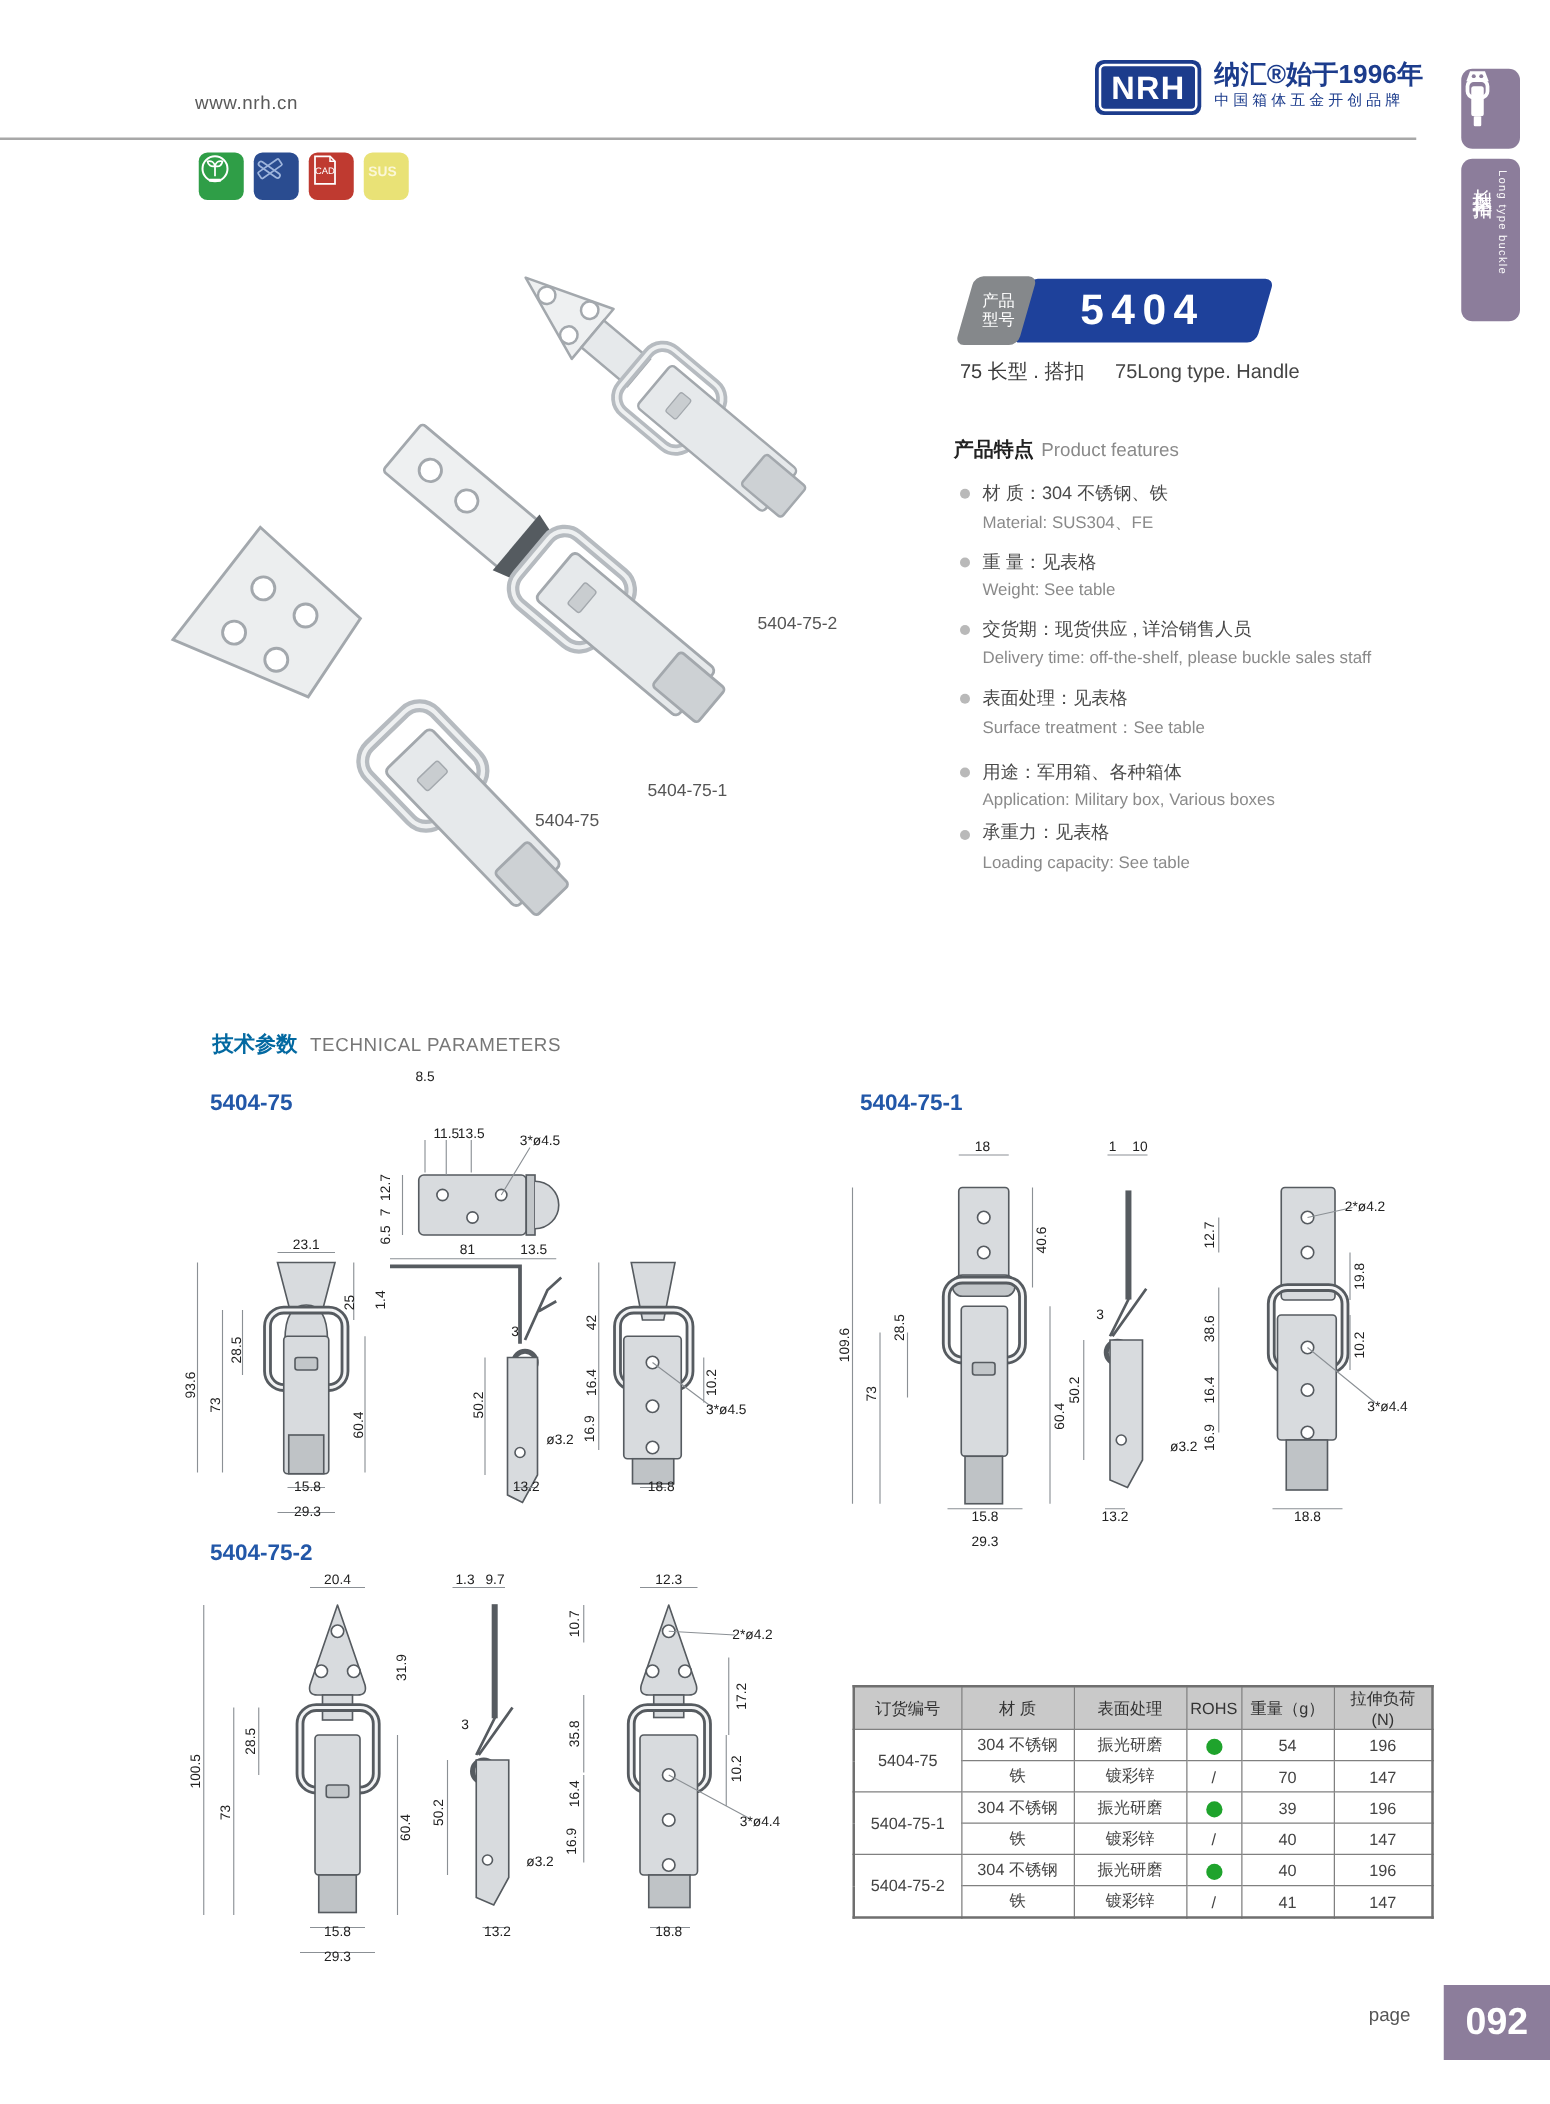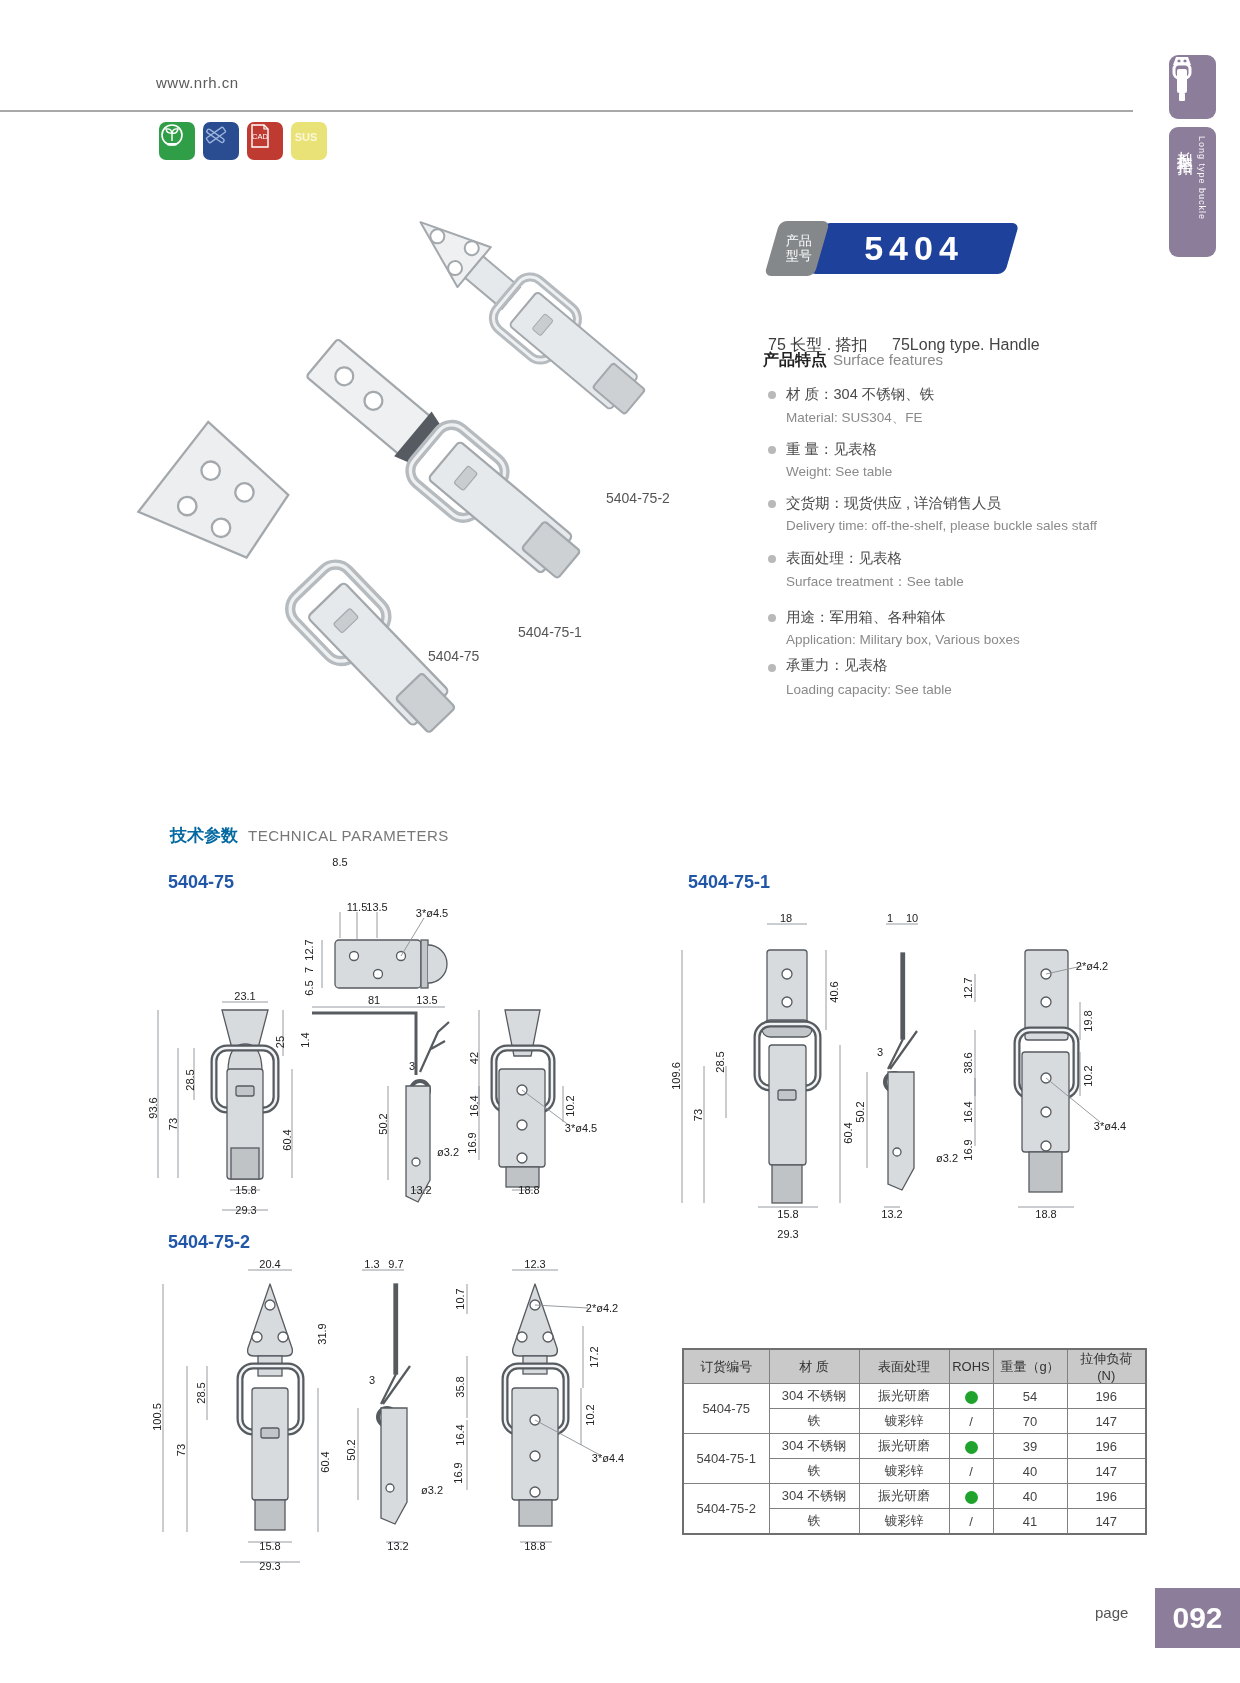--- a/index.html
+++ b/index.html
@@ -25,21 +25,21 @@
   .vtxt{position:absolute;writing-mode:vertical-rl;color:#fff;}
   #side-cn{left:1174px;top:138px;font-size:16px;letter-spacing:3px;}
   #side-en{left:1197px;top:136px;font-size:9px;letter-spacing:1px;opacity:.95;}
   
   .skew{transform:skewX(-16deg);border-radius:7px;position:absolute;}
   .unskew{transform:skewX(16deg);display:block;width:100%;text-align:center;color:#fff;}
   #badge-gray{left:772px;top:221px;width:50px;height:55px;background:#85888b;z-index:2;}
   #badge-gray .unskew{font-size:13px;line-height:15px;padding-top:12px;}
   #badge-blue{left:816px;top:223px;width:196px;height:51px;background:#1e419b;z-index:1;}
   #badge-blue .unskew{font-size:34px;font-weight:bold;letter-spacing:6px;line-height:51px;}
-  #subtitle{left:768px;top:287px;font-size:16px;color:#3c3c3c;margin-top:48px;}
+  #subtitle{left:768px;top:287px;font-size:16px;color:#3c3c3c;}
   #subtitle .en{margin-left:20px;color:#444;}
   
   #feat-title{left:763px;top:350px;font-size:16px;}
   #feat-title .cn{font-weight:bold;color:#222;}
   #feat-title .en{color:#8a8a8a;font-size:15px;margin-left:6px;}
   .feat-dot{position:absolute;left:768px;width:8px;height:8px;border-radius:50%;background:#b9b9b9;}
   .feat-cn{position:absolute;left:786px;font-size:14.5px;color:#4a4a4a;}
   .feat-en{position:absolute;left:786px;font-size:13.5px;color:#8a8a8a;}
   
   .photo-label{position:absolute;font-size:14px;color:#555;}
@@ -67,20 +67,29 @@
   svg{position:absolute;left:0;top:0;}
   text{font-family:"Liberation Sans",sans-serif;}
 </style>
 </head>
 <body>
 
 <div id="page">
 
   <div class="abs" id="site-url">www.nrh.cn</div>
 
+  <div class="abs" id="logo">
+    <div id="logo-box">
+      <div id="logo-box-inner">NRH</div>
+    </div>
+    <div id="logo-text">
+      <div class="l1">纳汇®始于1996年</div>
+      <div class="l2">中国箱体五金开创品牌</div>
+    </div>
+  </div>
 
   <div class="abs" id="header-rule"></div>
 
   <div class="tile" style="left:159px;background:#2f9e47;">
     <svg width="26" height="28" viewBox="0 0 26 28">
         <circle cx="13" cy="13" r="10" fill="none" stroke="#fff" stroke-width="1.6"></circle>
         <path d="M13 19 V11 M13 11 Q8 12 7 7 Q12 6 13 11 M13 11 Q18 12 19 7 Q14 6 13 11" fill="none" stroke="#fff" stroke-width="1.4"></path>
         <rect x="8" y="21" width="10" height="2.4" rx="1" fill="#fff"></rect>
       </svg>
   </div>
@@ -128,21 +137,21 @@
     <span class="unskew">
       <span>产品</span><br><span>型号</span>
     </span>
   </div>
   <div class="abs" id="subtitle">
     <span class="cn">75 长型 . 搭扣</span>
     <span class="en">75Long type. Handle</span>
   </div>
 
   <div class="abs" id="feat-title">
-    <span class="cn">产品特点</span><span class="en">Surface features</span>
+    <span class="cn">产品特点</span><span class="en">Product features</span>
   </div>
   <div class="feat-dot" style="top:391px"></div>
   <div class="feat-cn" style="top:385px">材  质：304 不锈钢、铁</div>
   <div class="feat-en" style="top:409px">Material: SUS304、FE</div>
   <div class="feat-dot" style="top:446px"></div>
   <div class="feat-cn" style="top:440px">重  量：见表格</div>
   <div class="feat-en" style="top:464px">Weight: See table</div>
   <div class="feat-dot" style="top:500px"></div>
   <div class="feat-cn" style="top:494px">交货期：现货供应 , 详洽销售人员</div>
   <div class="feat-en" style="top:518px">Delivery time: off-the-shelf, please buckle sales staff</div>

